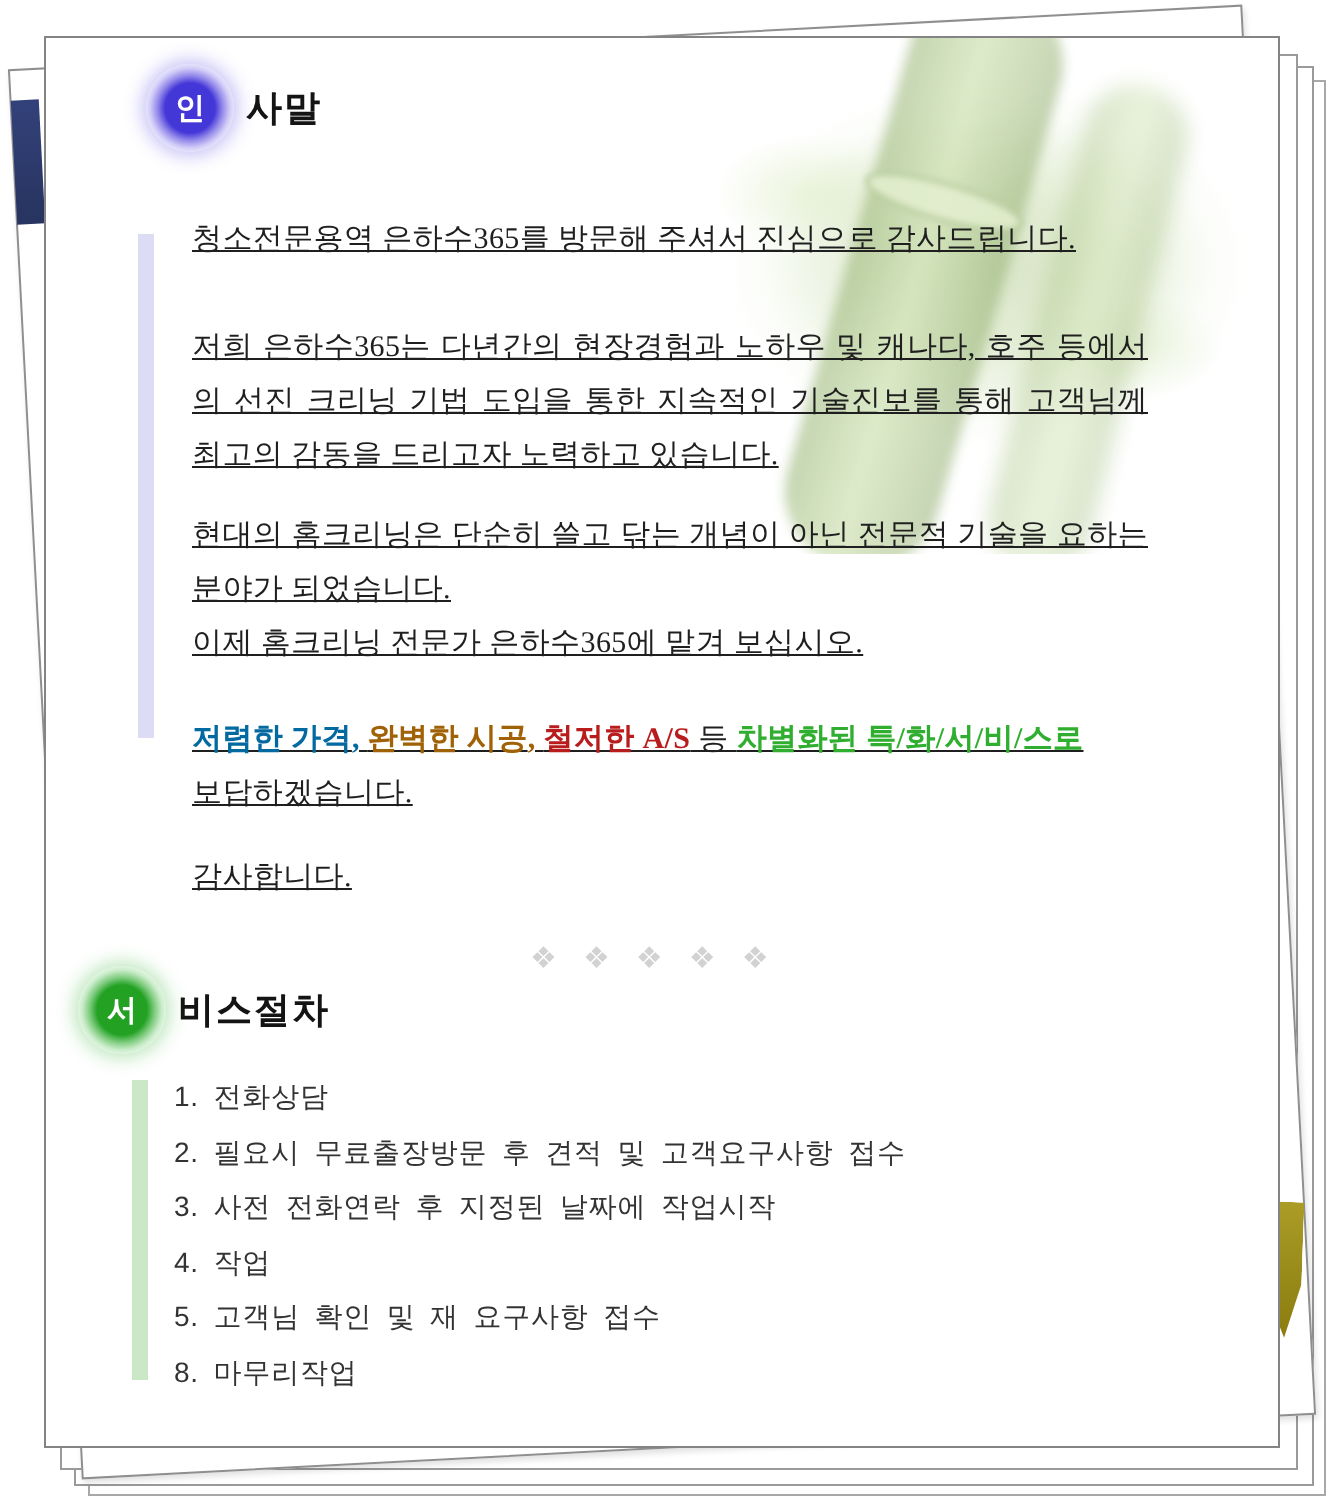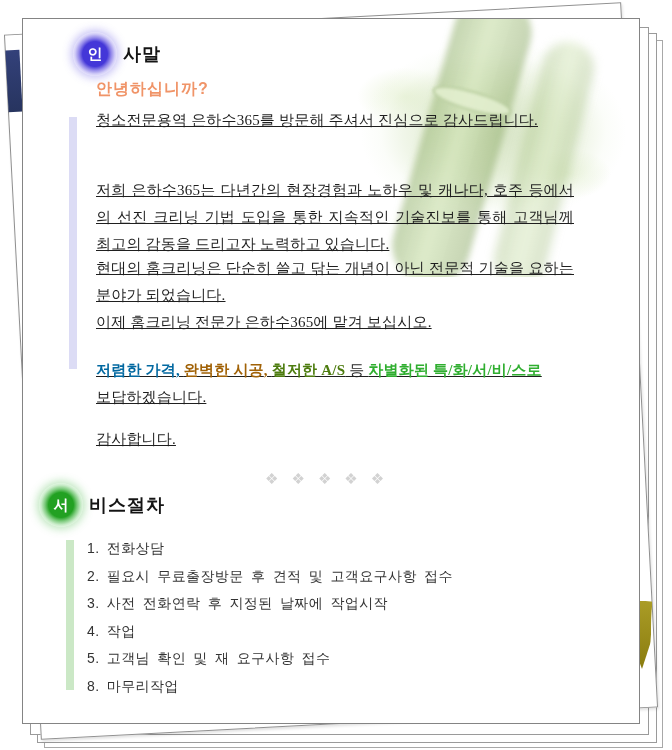--- a/index.html
+++ b/index.html
@@ -78,27 +78,27 @@
   }
   .greeting{
     position:absolute;left:73px;top:60px;font-size:16px;font-weight:bold;color:#f09468;
     letter-spacing:1px;
   }
   .para{
     position:absolute;left:73px;width:478px;font-size:15px;line-height:27px;color:#1f1f1f;
     font-family:"Liberation Serif", serif;text-align:justify;letter-spacing:.2px;text-decoration:underline;
   }
   .p1{top:88px;}
-  .p2{top:158px;}
+  .p2{top:142px;}
   .p3{top:236px;}
   .p4{top:338px;}
   .closing{top:407px;}
   .seg-red1{color:#0369a1;font-weight:bold;}
   .seg-red2{color:#a16207;font-weight:bold;}
-  .seg-red3{color:#4d7c0f;font-weight:bold;}
+  .seg-red3{color:#b91c1c;font-weight:bold;}
   .seg-mid{color:#1f1f1f;}
   .seg-green{color:#2fae2f;font-weight:bold;}
   .vbar{position:absolute;width:8px;}
   .bar-lavender{left:46px;top:98px;height:252px;background:#dcdcf5;}
   .bar-green{left:43px;top:521px;height:150px;background:#cbe8c6;}
   .ornaments{
     position:absolute;left:242px;top:451px;display:flex;gap:13px;color:#d2d2d2;font-size:15px;
   }
   .steps{position:absolute;left:64px;top:516px;width:480px;}
   .step{
@@ -128,21 +128,20 @@
 
       <div class="sec-header h1">
         <div class="splash splash-blue">
           <span>인</span>
         </div>
         <span class="sec-title">사말</span>
       </div>
 
       <div class="vbar bar-lavender"></div>
 
-      <div class="greeting">안녕하십니까?</div>
 
       <div class="para p1">청소전문용역 은하수365를 방문해 주셔서 진심으로 감사드립니다.</div>
 
       <div class="para p2">저희 은하수365는 다년간의 현장경험과 노하우 및 캐나다, 호주 등에서의 선진 크리닝 기법 도입을 통한 지속적인 기술진보를 통해 고객님께 최고의 감동을 드리고자 노력하고 있습니다.</div>
 
       <div class="para p3">
         <div>현대의 홈크리닝은 단순히 쓸고 닦는 개념이 아닌 전문적 기술을 요하는 분야가 되었습니다.</div>
         <div>이제 홈크리닝 전문가 은하수365에 맡겨 보십시오.</div>
       </div>
 

